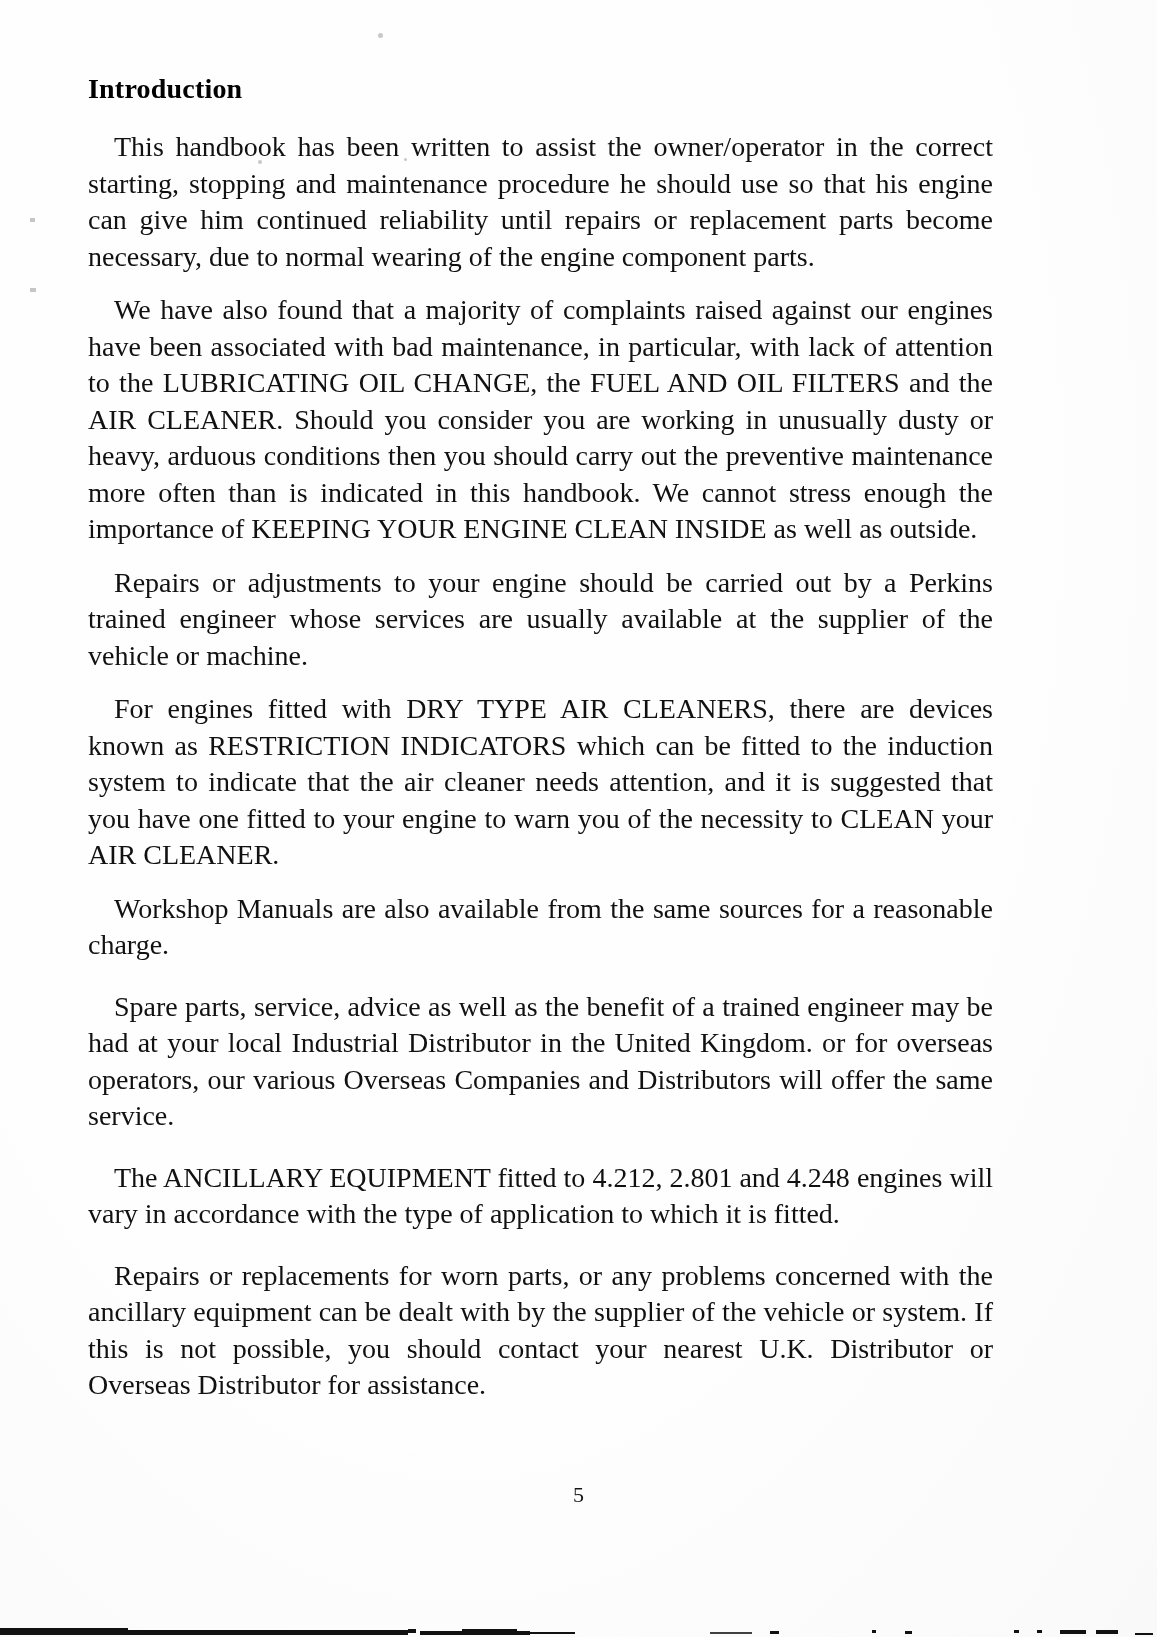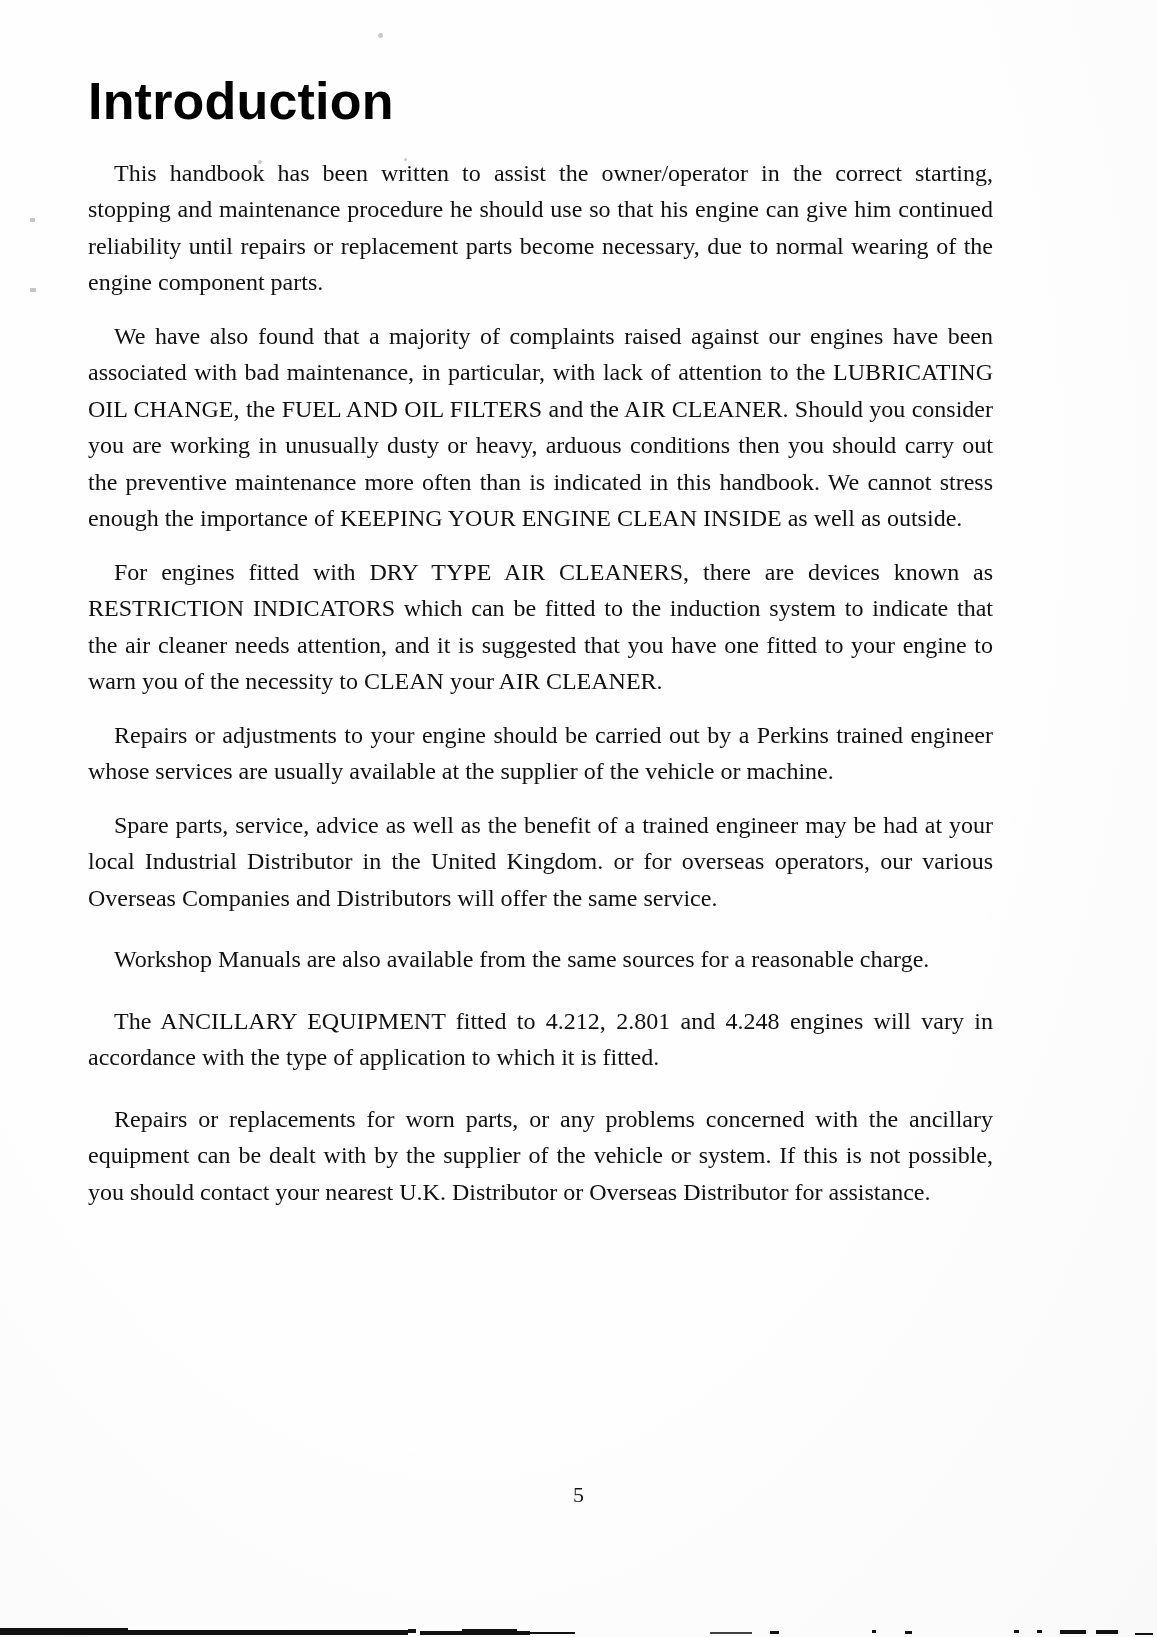--- a/index.html
+++ b/index.html
@@ -24,31 +24,31 @@
       radial-gradient(ellipse at 40% 30%, rgba(255,255,255,0) 55%, rgba(0,0,0,0.018) 100%);
     pointer-events: none;
   }
   .content {
     position: absolute;
     left: 88px;
     top: 74px;
     width: 905px;
   }
   h1.title {
-    font-family: Liberation Sans, sans-serif;
+    font-family: Liberation Serif, serif;
     font-weight: bold;
-    font-size: 52px;
+    font-size: 28px;
     line-height: 1.05;
     letter-spacing: 0.2px;
     margin: 0 0 26px 0;
     color: #000;
   }
   p.para {
     margin: 0 0 17px 0;
-    font-size: 24px;
+    font-size: 28px;
     line-height: 36.5px;
     text-align: justify;
     text-justify: inter-word;
     text-indent: 26px;
     color: #111;
     -webkit-font-smoothing: none;
   }
   p.para.gap   { margin-bottom: 25px; }
   .page-number {
     position: absolute;
@@ -99,24 +99,24 @@
   <div class="speck" style="left:378px; top:33px; width:5px; height:5px;"></div>
   <div class="speck" style="left:258px; top:160px; width:4px; height:4px;"></div>
   <div class="speck" style="left:404px; top:158px; width:3px; height:3px;"></div>
 
   <div class="content">
 
     <h1 class="title">Introduction</h1>
 
     <p class="para">This handbook has been written to assist the owner/operator in the correct starting, stopping and maintenance procedure he should use so that his engine can give him continued reliability until repairs or replacement parts become necessary, due to normal wearing of the engine component parts.</p>
     <p class="para">We have also found that a majority of complaints raised against our engines have been associated with bad maintenance, in particular, with lack of attention to the LUBRICATING OIL CHANGE, the FUEL AND OIL FILTERS and the AIR CLEANER. Should you consider you are working in unusually dusty or heavy, arduous conditions then you should carry out the preventive maintenance more often than is indicated in this handbook. We cannot stress enough the importance of KEEPING YOUR ENGINE CLEAN INSIDE as well as outside.</p>
+    <p class="para">Repairs or adjustments to your engine should be carried out by a Perkins trained engineer whose services are usually available at the supplier of the vehicle or machine.</p>
     <p class="para">For engines fitted with DRY TYPE AIR CLEANERS, there are devices known as RESTRICTION INDICATORS which can be fitted to the induction system to indicate that the air cleaner needs attention, and it is suggested that you have one fitted to your engine to warn you of the necessity to CLEAN your AIR CLEANER.</p>
-    <p class="para">Repairs or adjustments to your engine should be carried out by a Perkins trained engineer whose services are usually available at the supplier of the vehicle or machine.</p>
+    <p class="para gap">Workshop Manuals are also available from the same sources for a reasonable charge.</p>
     <p class="para gap">Spare parts, service, advice as well as the benefit of a trained engineer may be had at your local Industrial Distributor in the United Kingdom. or for overseas operators, our various Overseas Companies and Distributors will offer the same service.</p>
-    <p class="para gap">Workshop Manuals are also available from the same sources for a reasonable charge.</p>
     <p class="para gap">The ANCILLARY EQUIPMENT fitted to 4.212, 2.801 and 4.248 engines will vary in accordance with the type of application to which it is fitted.</p>
     <p class="para">Repairs or replacements for worn parts, or any problems concerned with the ancillary equipment can be dealt with by the supplier of the vehicle or system. If this is not possible, you should contact your nearest U.K. Distributor or Overseas Distributor for assistance.</p>
 
   </div>
 
   <div class="page-number">5</div>
 
   <div class="edge-artifacts">
     <i style="left:0px;   width:128px; height:7px;"></i>
     <i style="left:128px; width:205px; height:5px;"></i>

